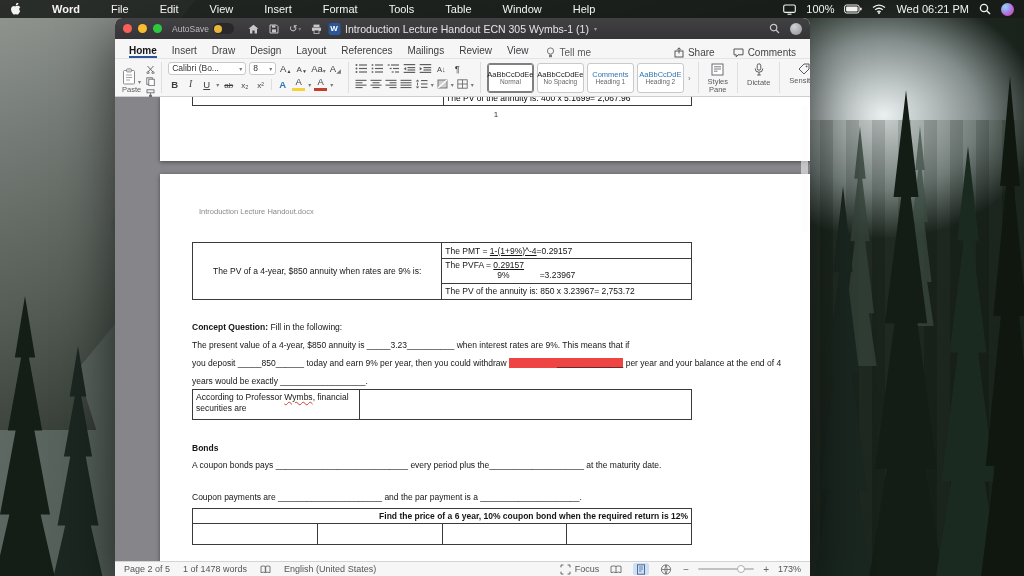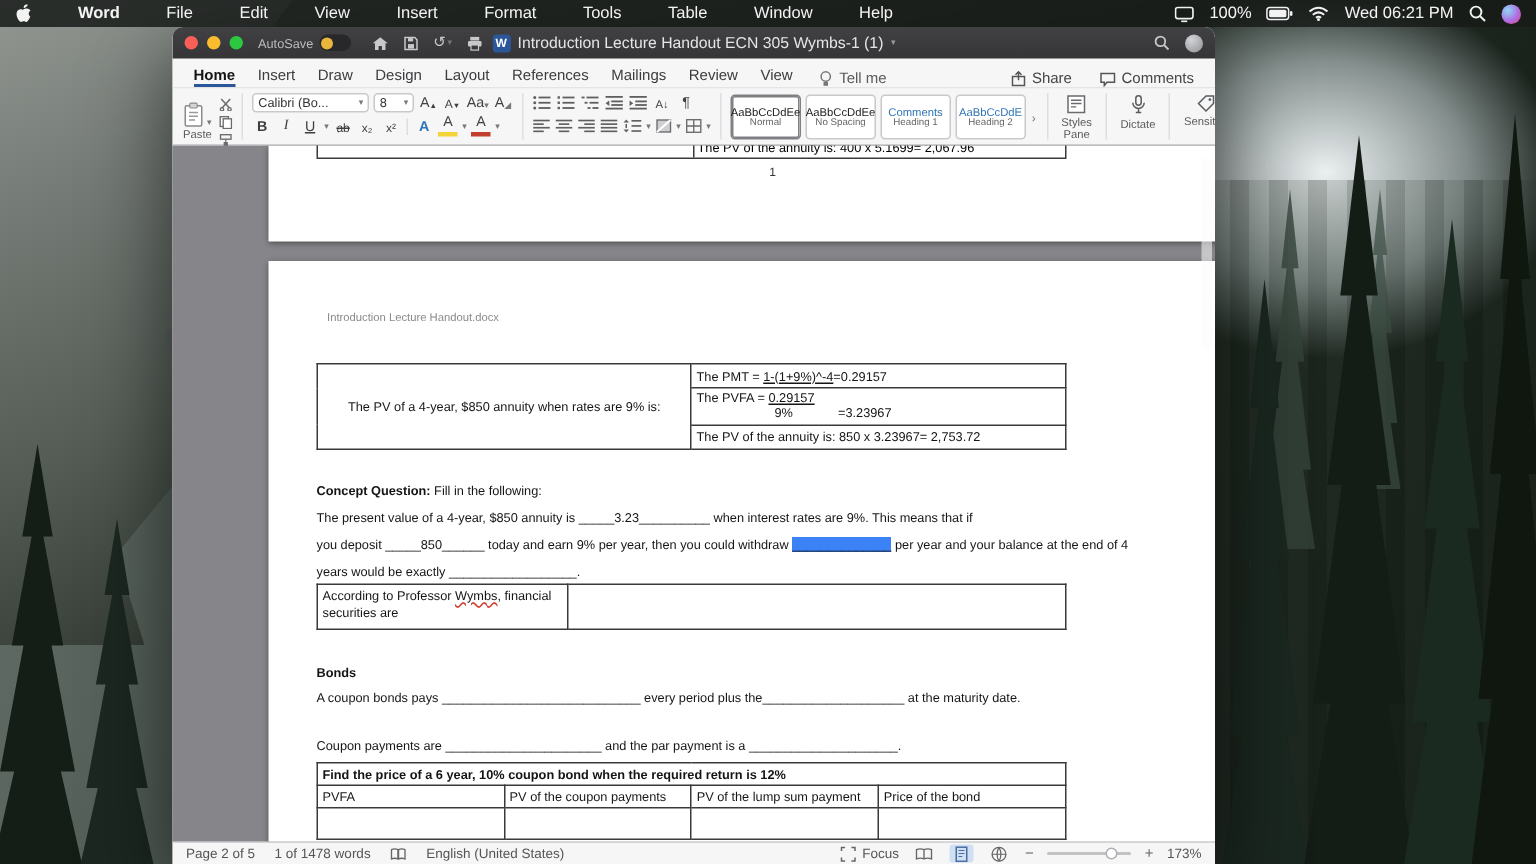--- a/index.html
+++ b/index.html
@@ -86,26 +86,26 @@
   .stylecard.selected{border-color:#808084;box-shadow:inset 0 0 0 1px #808084;}
   .sample{font-size:7.5px;color:#222;line-height:1;}
   .sample.blue{color:#2e74b5;}
   .slabel{font-size:6.5px;color:#666;line-height:1;}
   .gal-more{align-self:center;color:#777;font-size:8px;padding:0 1px;}
   .bigbtn{display:flex;flex-direction:column;align-items:center;gap:2px;padding:2px 3px 0;}
   .bigbtn .rlabel{max-width:30px;}
 
   
   .docarea{flex:1;background:#85858a;position:relative;overflow:hidden;}
-  .page{position:absolute;left:64px;width:672px;background:#fff;box-shadow:0 1px 4px rgba(0,0,0,.45);}
+  .page{position:absolute;left:45px;width:672px;background:#fff;box-shadow:0 1px 4px rgba(0,0,0,.45);}
   .page1{top:0;height:64px;}
   .page2{top:77px;height:660px;}
   .doc,.docline{font-size:8.5px;color:#151515;}
   .docline{position:absolute;left:32px;white-space:nowrap;}
-  .sel{background:#3b82f6;}
+  .sel{background:#ef4444;padding-left:48px;}
   .wavy{text-decoration:underline;text-decoration-style:wavy;text-decoration-color:#d23f31;text-decoration-thickness:1px;text-underline-offset:1px;}
   table.dt{border-collapse:collapse;font-size:8.5px;color:#151515;}
   table.dt td,table.dt th{border:1px solid #3a3a3a;padding:2px 3px;}
   .p1table{position:absolute;left:32px;top:-10px;width:500px;height:19px;border:1px solid #3a3a3a;}
   .p1split{position:absolute;left:250px;top:0;bottom:0;width:1px;background:#3a3a3a;}
   .p1text{position:absolute;left:253px;bottom:2px;font-size:8.5px;white-space:nowrap;}
   .p1num{position:absolute;top:13px;left:0;width:100%;text-align:center;font-size:8px;color:#333;}
   .doc-header{position:absolute;left:39px;top:33px;font-size:7.5px;color:#8a8a8a;}
   .t1{position:absolute;left:32px;top:68px;width:500px;}
   .t1 .c-left{width:250px;text-align:center;vertical-align:middle;}
@@ -116,21 +116,21 @@
   .uline{text-decoration:underline;}
   .fr2a{display:block;line-height:1.15;}
   .fr2b{display:block;line-height:1.15;}
   .fr2b .den{margin-left:52px;}
   .fr2b .res{margin-left:30px;}
   .bold{font-weight:bold;}
   .t2{position:absolute;left:32px;top:215px;width:500px;}
   .t2 .left{width:167px;vertical-align:top;height:30px;line-height:1.35;white-space:normal;}
   .t2 .right{width:333px;}
   .t3{position:absolute;left:32px;top:334px;width:500px;font-size:8px;}
-  .t3 th{font-weight:normal;text-align:left;padding:1px 2px;}
+  .t3 th{font-weight:normal;text-align:right;padding:1px 2px;}
   .t3 .title{font-weight:bold;}
   .t3 td{height:21px;width:125px;}
   .scrollthumb{position:absolute;right:2px;top:8px;width:7px;height:128px;border-radius:4px;background:rgba(252,252,252,.55);}
 
   
   .statusbar{height:15px;background:#f6f6f7;border-top:1px solid #d3d3d6;display:flex;align-items:center;padding:0 9px;font-size:9px;color:#555;gap:13px;flex:0 0 auto;}
   .sb-item{display:flex;align-items:center;gap:4px;white-space:nowrap;}
   .sb-right{margin-left:auto;display:flex;align-items:center;gap:9px;}
   .vicon{width:16px;height:12px;display:flex;align-items:center;justify-content:center;border-radius:2px;}
   .vicon.active{background:#cfe0f5;}
@@ -622,26 +622,20 @@
       <div class="docline" style="top:286px;"><span>A coupon bonds pays </span><span>____________________________</span><span> every period plus the</span><span>____________________</span><span> at the maturity date.</span></div>
 
       <div class="docline" style="top:318px;"><span>Coupon payments are </span><span>______________________</span><span> and the par payment is a </span><span>_____________________</span><span>.</span></div>
 
       <table class="dt t3">
         <tbody>
           <tr>
               <th class="title" colspan="4">Find the price of a 6 year, 10% coupon bond when the required return is 12%</th>
             </tr>
           <tr>
-            <th>PVFA</th>
-            <th>PV of the coupon payments</th>
-            <th>PV of the lump sum payment</th>
-            <th>Price of the bond</th>
-          </tr>
-          <tr>
             <td></td>
             <td></td>
             <td></td>
             <td></td>
           </tr>
         </tbody>
       </table>
     </div>
 
     <div class="scrollthumb"></div>

